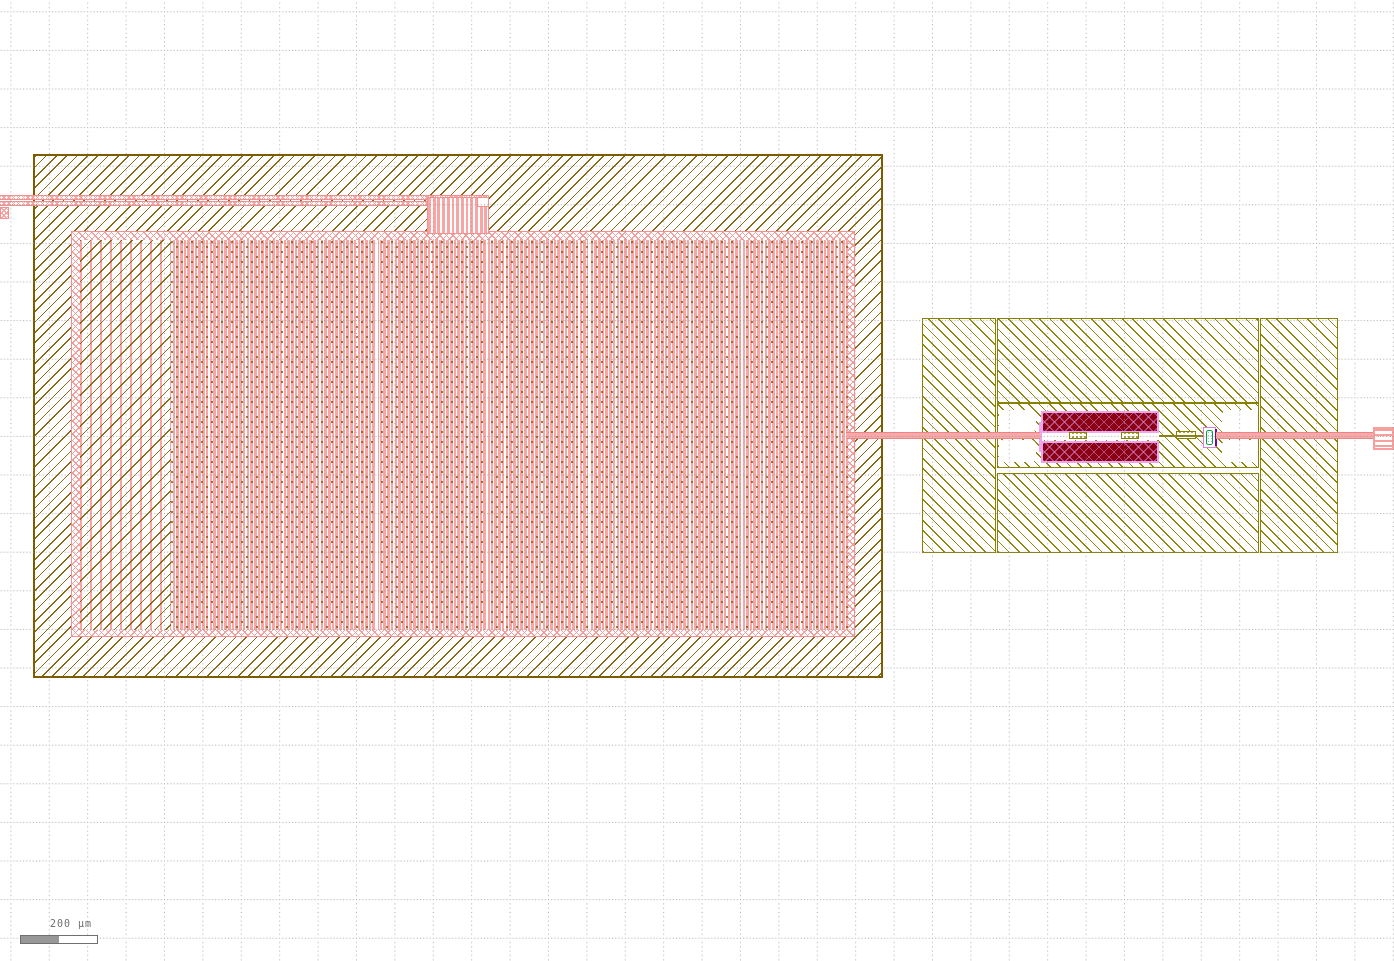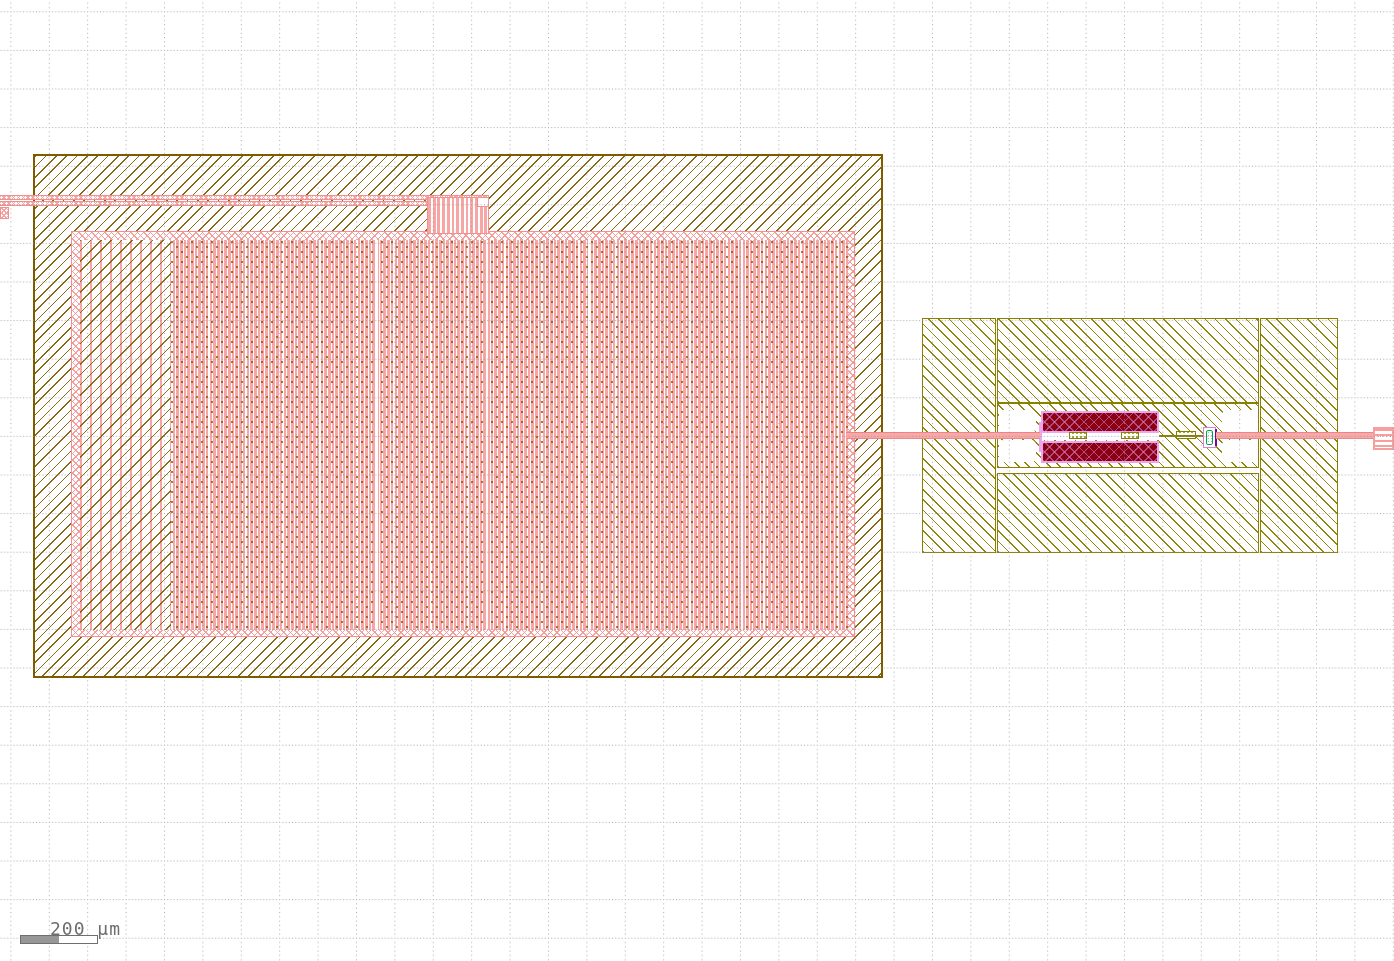--- a/index.html
+++ b/index.html
@@ -73,21 +73,21 @@
 
   #trA{left:846px;top:432px;width:194px;height:7px;z-index:10;}
   #trB{left:1216px;top:432px;width:157px;height:7px;z-index:10;}
   #port{left:1373px;top:427px;width:21px;height:23px;border:2px solid #f79f9f;z-index:10;
     background-image:repeating-linear-gradient(180deg,#f79f9f 0,#f79f9f 2px,transparent 2px,transparent 5.3px);}
   #portdots{left:3px;top:6px;width:13px;height:1.6px;
     background-image:repeating-linear-gradient(90deg,#f79f9f 0,#f79f9f 1.5px,transparent 1.5px,transparent 4px);}
 
   #gridsvg{position:absolute;left:0;top:0;z-index:50;opacity:.8;pointer-events:none;}
 
-  #scalelabel{left:50px;top:918px;font-size:18px;letter-spacing:1px;color:#6e6e6e;z-index:60;}
+  #scalelabel{left:50px;top:918px;font-size:10px;letter-spacing:1px;color:#6e6e6e;z-index:60;}
   #scalebar{left:20px;top:935px;width:78px;height:9px;border:1px solid #6f6f6f;background:#fff;z-index:60;}
   #scalefill{left:0;top:0;width:38px;height:100%;background:#979797;}
 </style>
 </head>
 <body>
 
 <div id="canvas">
 
   <div id="bigrect" class="abs hatch-left"></div>
 

